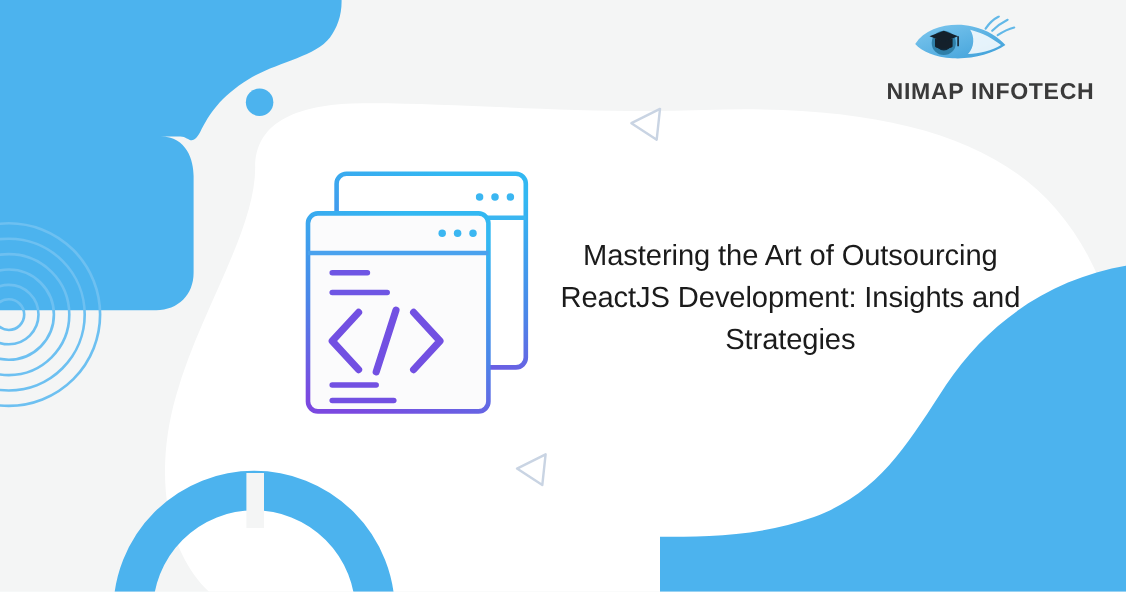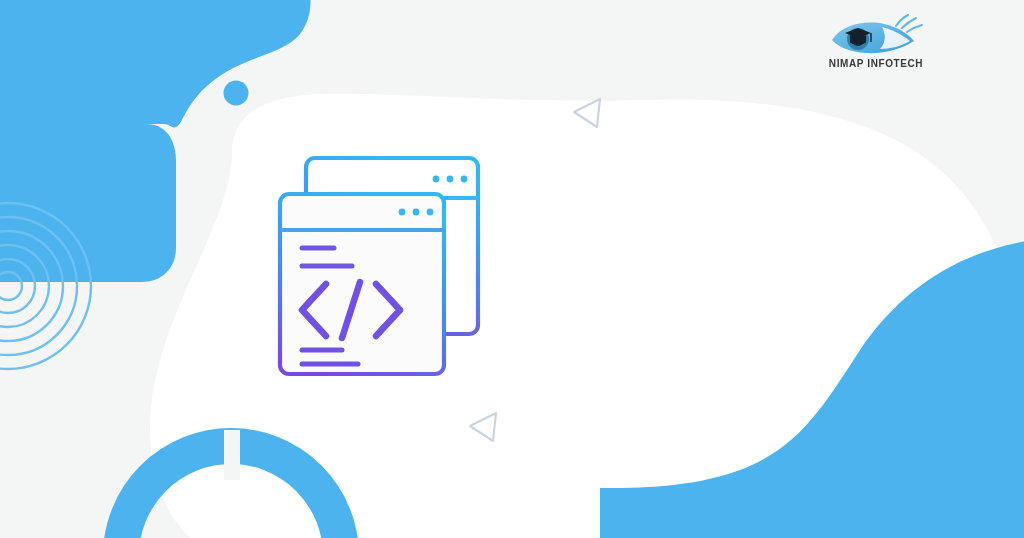--- a/index.html
+++ b/index.html
@@ -28,23 +28,23 @@
   }
   #logo-block {
     position:absolute;
     left:806px; top:14px;
     width:140px; height:70px;
     text-align:center;
   }
   #logo-mark { display:block; width:100px; height:44px; margin:0 auto; }
   #logo-word {
     display:block;
-    margin-top:0;
+    margin-top:14px;
     font-family:"Liberation Sans", sans-serif;
-    font-size:10px;
+    font-size:21px;
     font-weight:bold;
     letter-spacing:0.6px;
     color:#3a3a3a;
     white-space:nowrap;
   }
   #headline {
     position:absolute;
     left:500px; top:213px;
     width:437px;
     text-align:center;
@@ -209,14 +209,15 @@
 
       <g fill="#14202b">
         <polygon points="32,14 45,19 32,24 19,19"></polygon>
         <path d="M24,21 L24,28 C24,31 40,31 40,28 L40,21 L32,24 Z"></path>
         <line x1="45" y1="19" x2="45" y2="28" stroke="#14202b" stroke-width="1.4"></line>
       </g>
     </svg>
     <span id="logo-word">NIMAP INFOTECH</span>
   </div>
 
+  <h1 id="headline">Mastering the Art of Outsourcing ReactJS Development: Insights and Strategies</h1>
 
 </div>
 
 </body></html>

